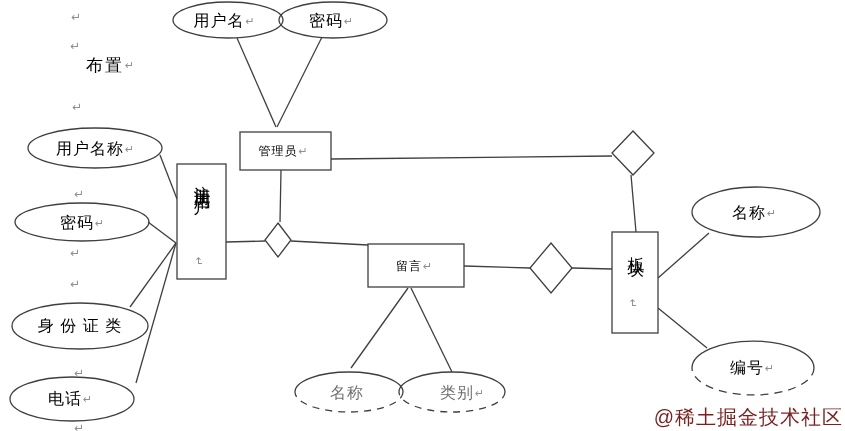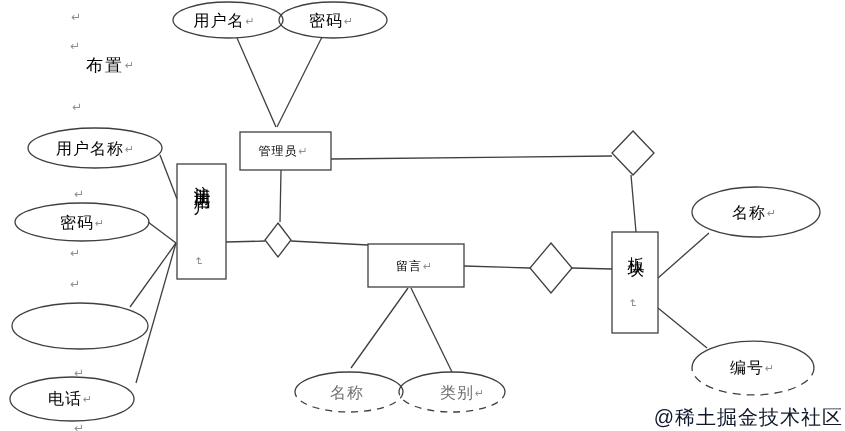--- a/index.html
+++ b/index.html
@@ -62,21 +62,21 @@
     font-size: 17px;
     color: #000000;
     letter-spacing: 2px;
     display: flex; align-items: center;
     z-index: 2;
   }
   #watermark {
     position: absolute;
     right: 2px; top: 404px;
     font-size: 20px;
-    color: #0f172a;
+    color: #7f1d1d;
     letter-spacing: 1px;
     z-index: 3;
   }
 </style>
 </head>
 <body>
 
 <div id="canvas">
 
   <svg id="shapes" viewBox="0 0 845 431" xmlns="http://www.w3.org/2000/svg" fill="none" stroke="#3f3f3f" stroke-width="1.3">
@@ -146,20 +146,23 @@
       <span class="pmark">↵</span>
   </div>
   <div class="label" style="left:95px; top:149px;">
     <span class="txt">用户名称</span>
       <span class="pmark">↵</span>
   </div>
   <div class="label" style="left:82px; top:223px;">
     <span class="txt">密码</span>
       <span class="pmark">↵</span>
   </div>
+  <div class="label" style="left:80px; top:326px;">
+    <span class="txt">身 份 证 类</span>
+  </div>
   <div class="label" style="left:70px; top:399px;">
     <span class="txt">电话</span>
       <span class="pmark">↵</span>
   </div>
   <div class="label faded" style="left:347px; top:393px;">
     <span class="txt">名称</span>
   </div>
   <div class="label faded" style="left:450px; top:393px;margin-left:12px;">
     <span class="txt">类别</span>
       <span class="pmark">↵</span>

